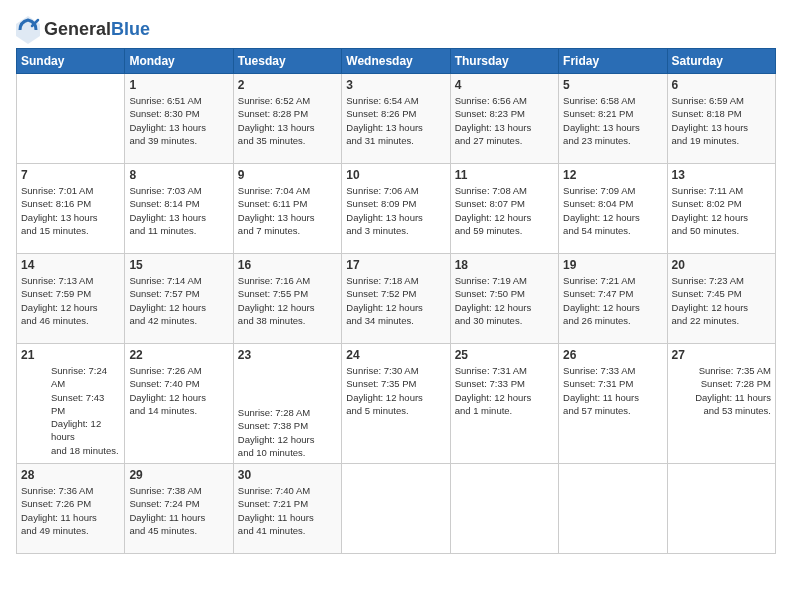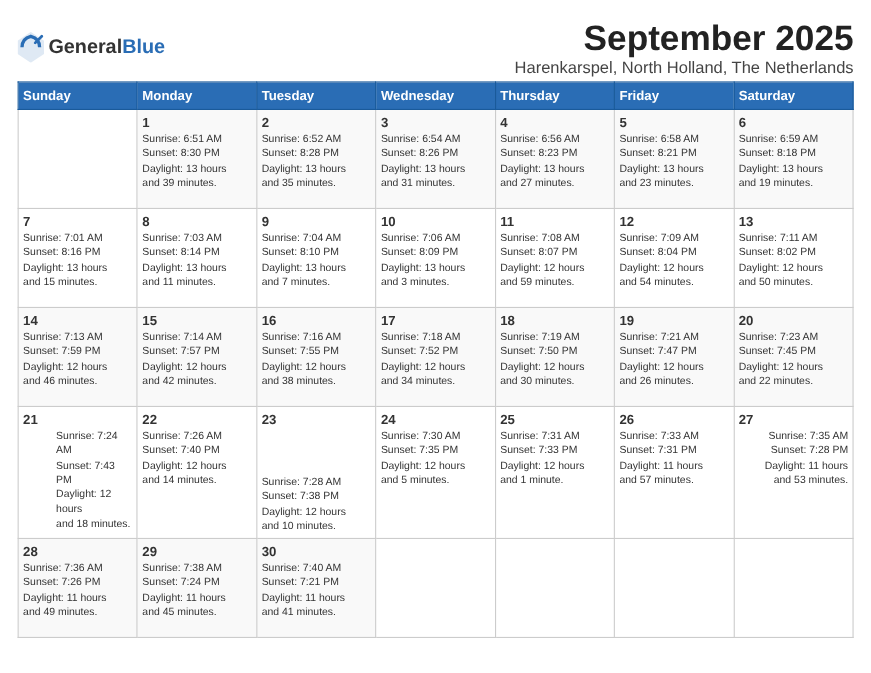--- a/index.html
+++ b/index.html
@@ -91,24 +91,20 @@
   <div class="logo">
     <svg class="logo-icon" viewBox="0 0 24 28">
       <polygon points="12,0 24,8 24,20 12,28 0,20 0,8" fill="#2a6db5" opacity="0.15"></polygon>
       <path d="M4,14 Q4,6 12,4 Q20,6 20,14" fill="none" stroke="#2a6db5" stroke-width="3"></path>
       <path d="M16,10 L22,4" stroke="#2a6db5" stroke-width="2.5" stroke-linecap="round"></path>
     </svg>
     <div class="logo-text">
       <div><span class="logo-general">General</span><span class="logo-blue">Blue</span></div>
     </div>
   </div>
-  <div class="title-block">
-    <div class="month-title">September 2025</div>
-    <div class="subtitle">Harenkarspel, North Holland, The Netherlands</div>
-  </div>
 </div>
 
 <table>
   <thead>
     <tr>
     <th>Sunday</th>
         <th>Monday</th>
         <th>Tuesday</th>
         <th>Wednesday</th>
         <th>Thursday</th>
@@ -173,21 +169,21 @@
         <td>
           <span class="day-number">8</span>
           <div class="cell-info" style="white-space: pre-line;">Sunrise: 7:03 AM
 Sunset: 8:14 PM
 Daylight: 13 hours
 and 11 minutes.</div>
         </td>
         <td>
           <span class="day-number">9</span>
           <div class="cell-info" style="white-space: pre-line;">Sunrise: 7:04 AM
-Sunset: 8:10 PM
+Sunset: 6:11 PM
 Daylight: 13 hours
 and 7 minutes.</div>
         </td>
         <td>
           <span class="day-number">10</span>
           <div class="cell-info" style="white-space: pre-line;">Sunrise: 7:06 AM
 Sunset: 8:09 PM
 Daylight: 13 hours
 and 3 minutes.</div>
         </td>

